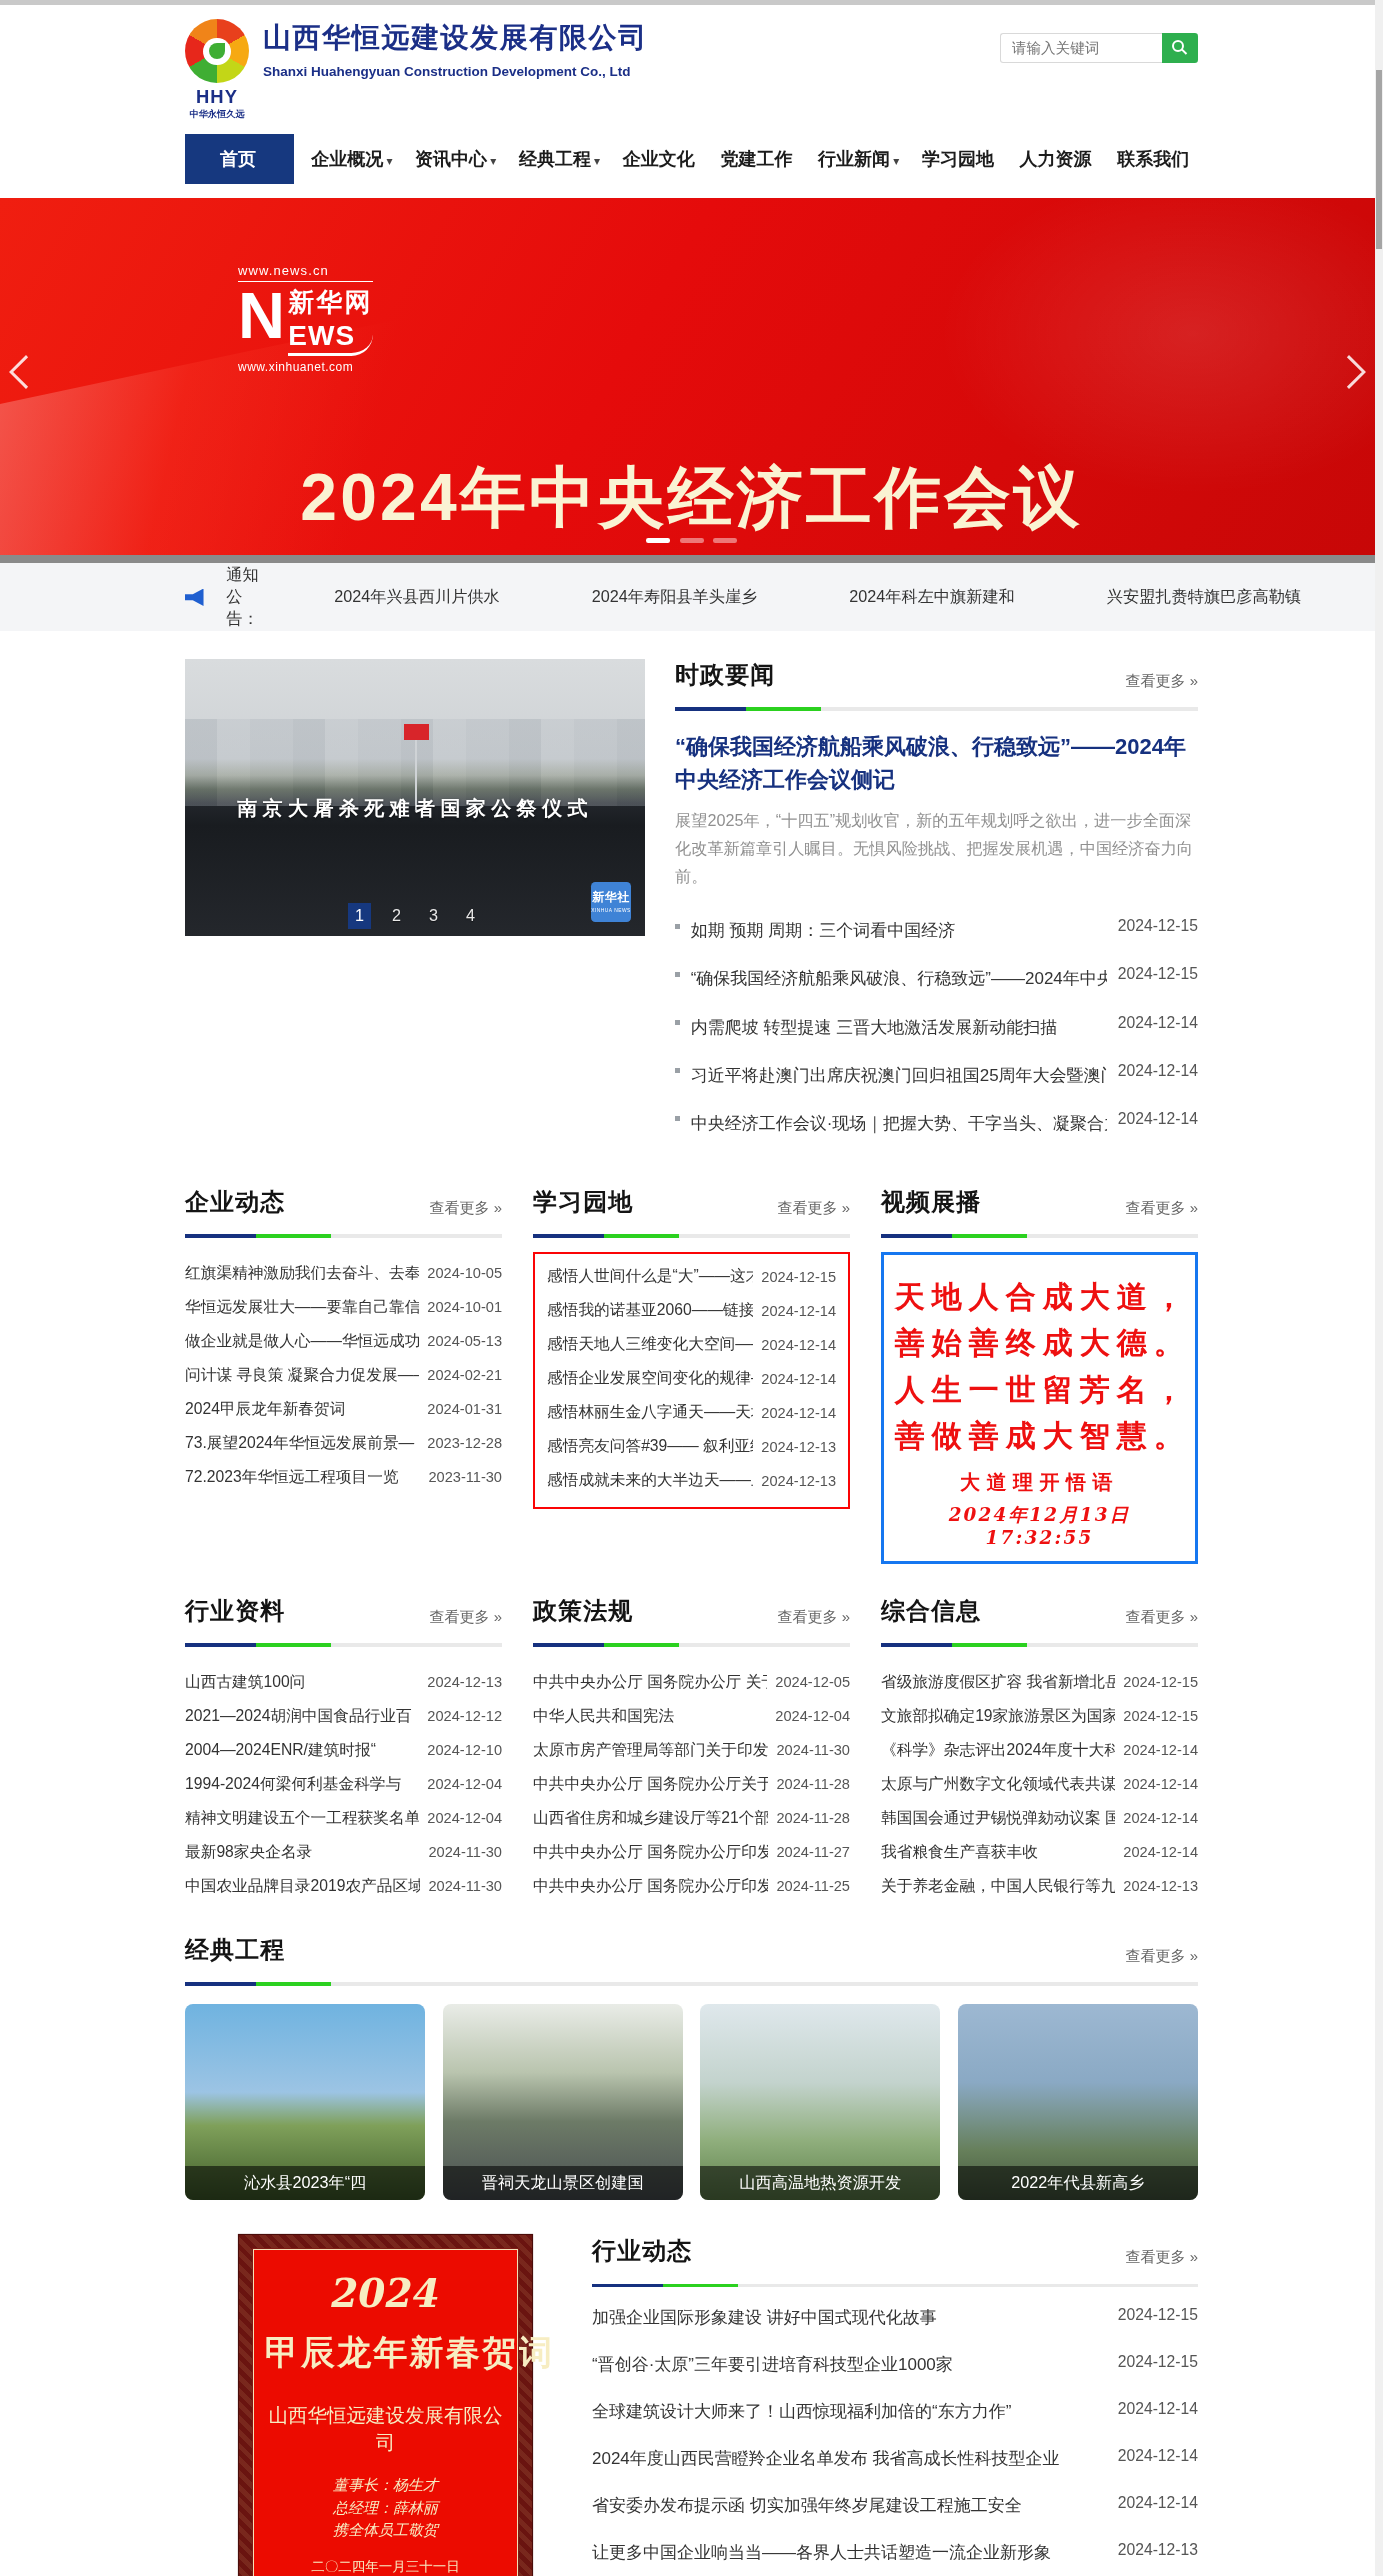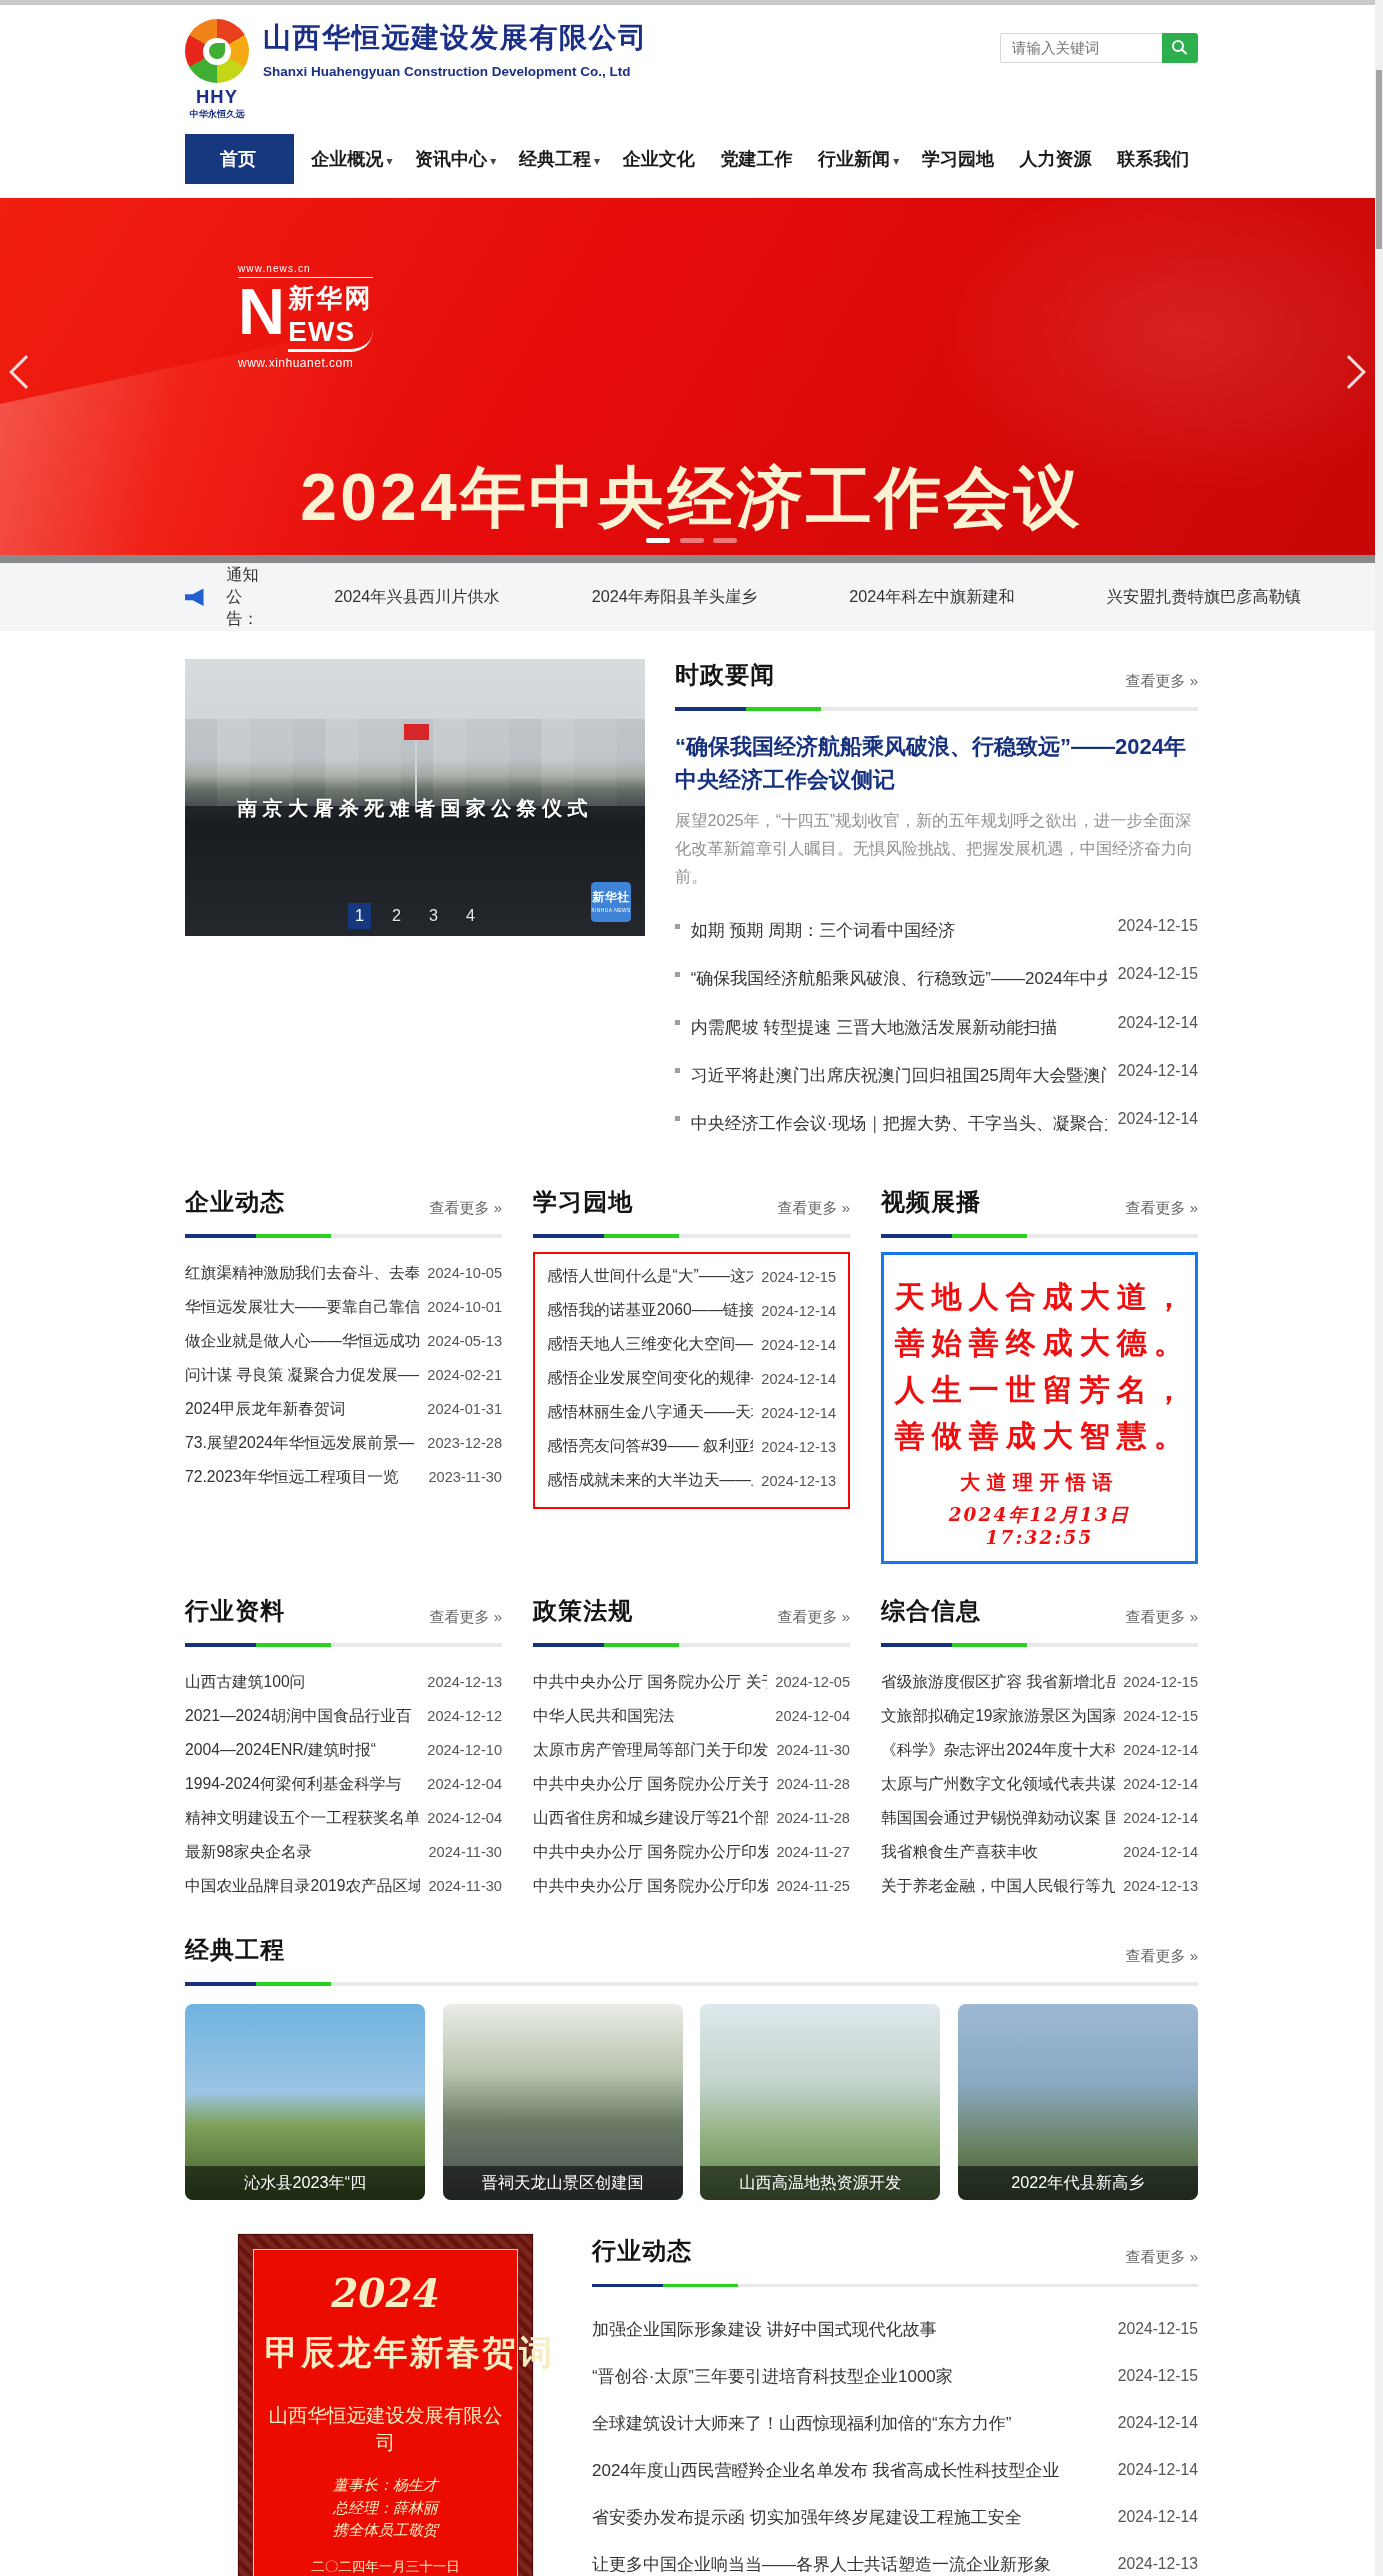--- a/index.html
+++ b/index.html
@@ -40,21 +40,21 @@
   .nav-item.active { background:#16387f; color:#fff; padding:13px 35px; }
   .nav-item.active .caret { color:#fff; }
 
   
   .banner { height:357px; background:linear-gradient(120deg,#f01e10 0%,#e50b0b 45%,#c70707 100%); position:relative; overflow:hidden; }
   .banner::before { content:""; position:absolute; left:-76px; bottom:-119px; width:704px; height:325px;
      background:linear-gradient(115deg, rgba(255,255,255,0.35), rgba(255,70,50,0.25) 35%, transparent 60%); transform:rotate(-12deg); }
   .banner::after { content:""; position:absolute; right:-108px; top:-54px; width:596px; height:379px;
      background:radial-gradient(ellipse at center, rgba(255,255,255,0.10), transparent 60%); }
   .xinhua { position:absolute; left:238px; top:65px; color:#fff; width:195px; z-index:2; }
-  .xh-top { font-size:10px; border-bottom:1.6px solid #fff; padding-bottom:3.2px; width:135px; letter-spacing:1.1px; }
+  .xh-top { font-size:13px; border-bottom:1.6px solid #fff; padding-bottom:3.2px; width:135px; letter-spacing:1.1px; }
   .xh-mid { display:flex; margin-top:3.2px; }
   .xh-n { font-size:65px; font-weight:bold; line-height:0.95; }
   .xh-col { margin-left:3.2px; }
   .xh-cn { font-size:26px; font-weight:bold; letter-spacing:2.2px; }
   .xh-ews { font-size:28px; font-weight:bold; letter-spacing:1.1px; border-bottom:3.2px solid #fff; border-radius:0 0 21.7px 0; padding-bottom:1.1px; }
   .xh-bot { font-size:12px; margin-top:4.3px; letter-spacing:0.5px; }
   .banner-title { position:absolute; left:0; right:0; top:255px; text-align:center; font-size:66px; font-weight:900; color:#faf3d3; letter-spacing:3.2px; z-index:2; }
   .chev { position:absolute; top:162px; width:24px; height:24px; border-left:3.8px solid rgba(255,255,255,0.85); border-bottom:3.8px solid rgba(255,255,255,0.85); z-index:3; cursor:pointer; }
   .chev-left { left:14px; transform:rotate(45deg); }
   .chev-right { right:21.7px; transform:rotate(225deg); }
@@ -139,21 +139,21 @@
   .g-title { font-family:"DejaVu Serif","Liberation Serif",serif; font-weight:bold; font-size:34px; color:#f7edc2; margin-top:14px; letter-spacing:2.2px; white-space:nowrap; }
   .g-company { font-size:19.5px; color:#f7edc2; margin-top:26px; }
   .g-lines { margin-top:18.4px; }
   .g-lines div { font-size:15px; color:#f7edc2; line-height:1.5;font-style:italic; }
   .g-date { font-size:13.5px; color:#f7edc2; margin-top:16.2px; }
   .g-pager { display:flex; justify-content:center; gap:9.7px; margin-top:14px; }
   .g-pager span { width:21.7px; height:25px; display:flex; align-items:center; justify-content:center; font-size:15px; color:#222; background:#c00d04; cursor:pointer; }
   .g-pager span:first-child { background:#16387f; color:#fff; }
   .ind-col { flex:1; min-width:0; }
   .ilist { list-style:none; }
-  .ilist li { display:flex; align-items:center; gap:4px; height:47px; cursor:pointer; }
+  .ilist li { display:flex; gap:4px; height:47px; cursor:pointer; }
   .ilist .t { font-size:17px; color:#333; white-space:nowrap; overflow:hidden; flex:1; }
   .ilist .d { font-size:15.7px; color:#555; flex:none; }
 </style>
 </head>
 <body>
 
 <div class="top-strip"></div>
 <div class="scrollbar">
     <div class="thumb"></div>
   </div>

